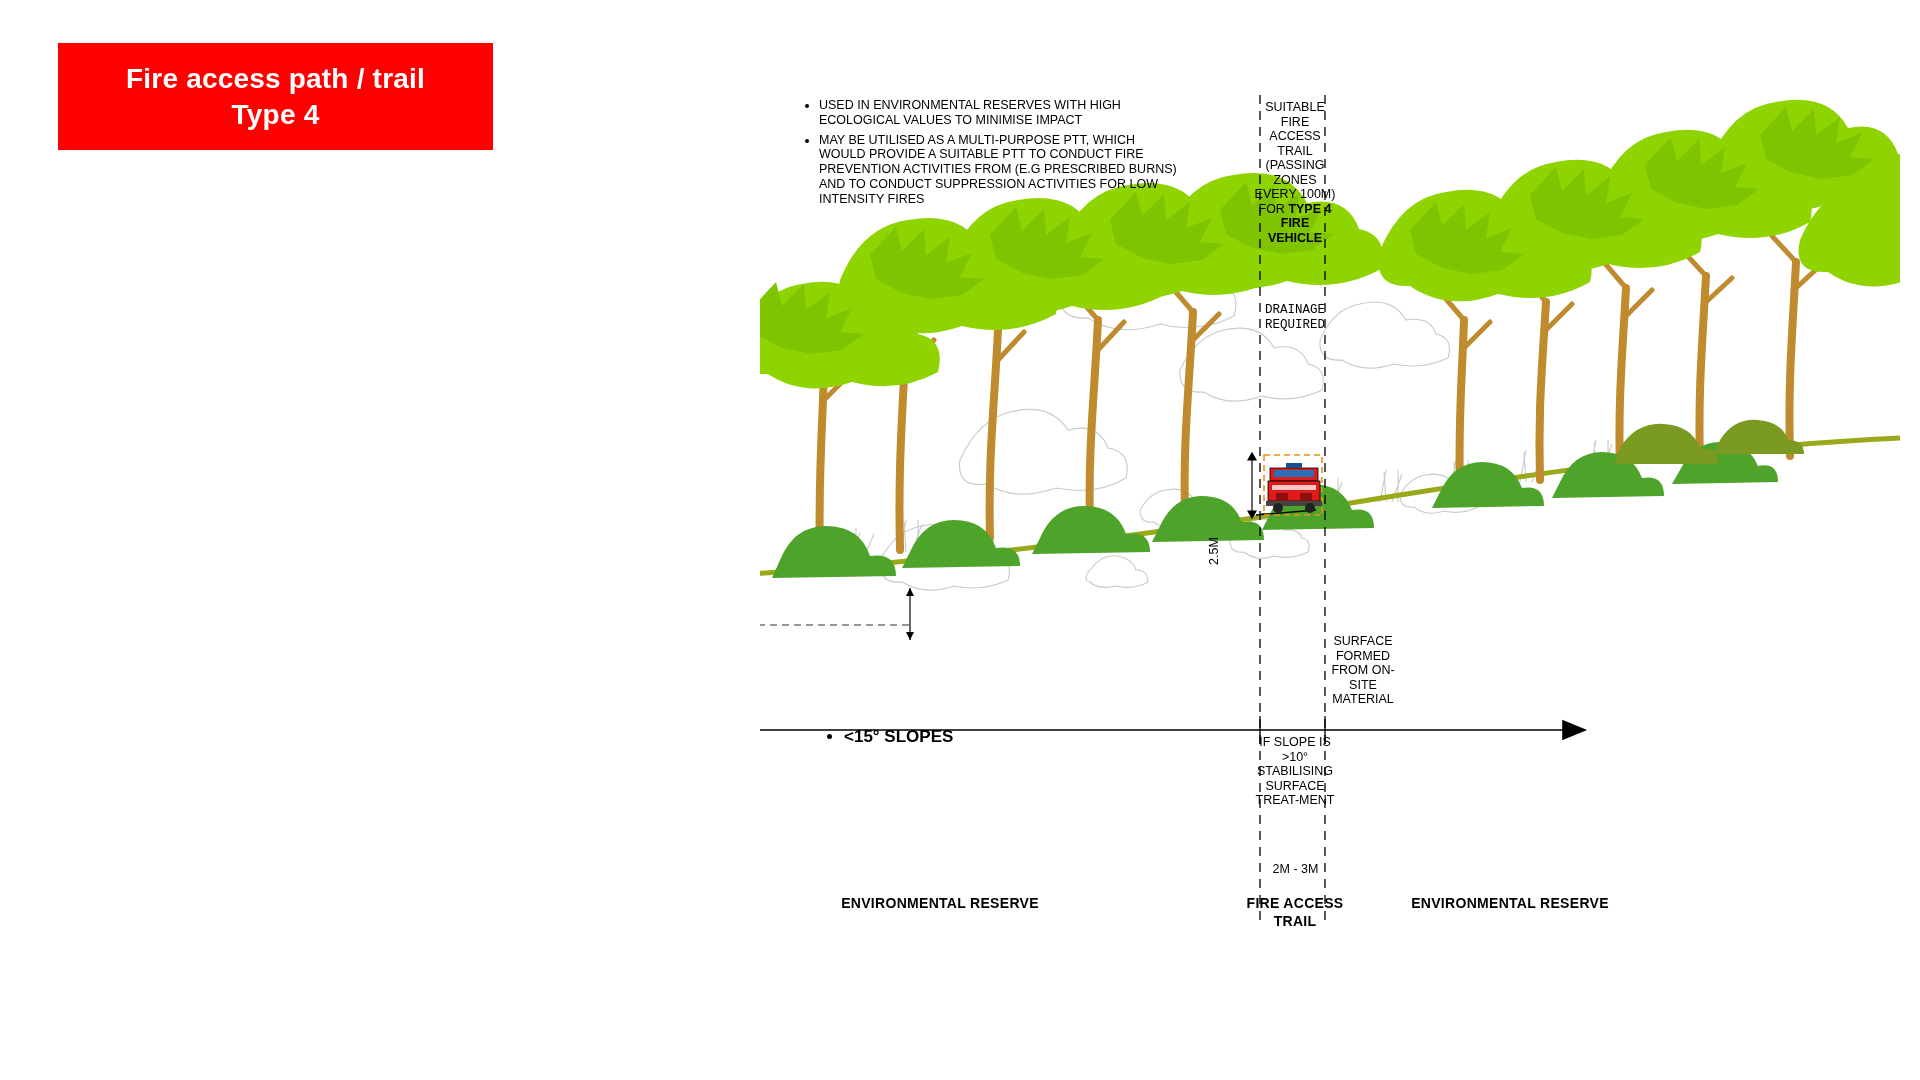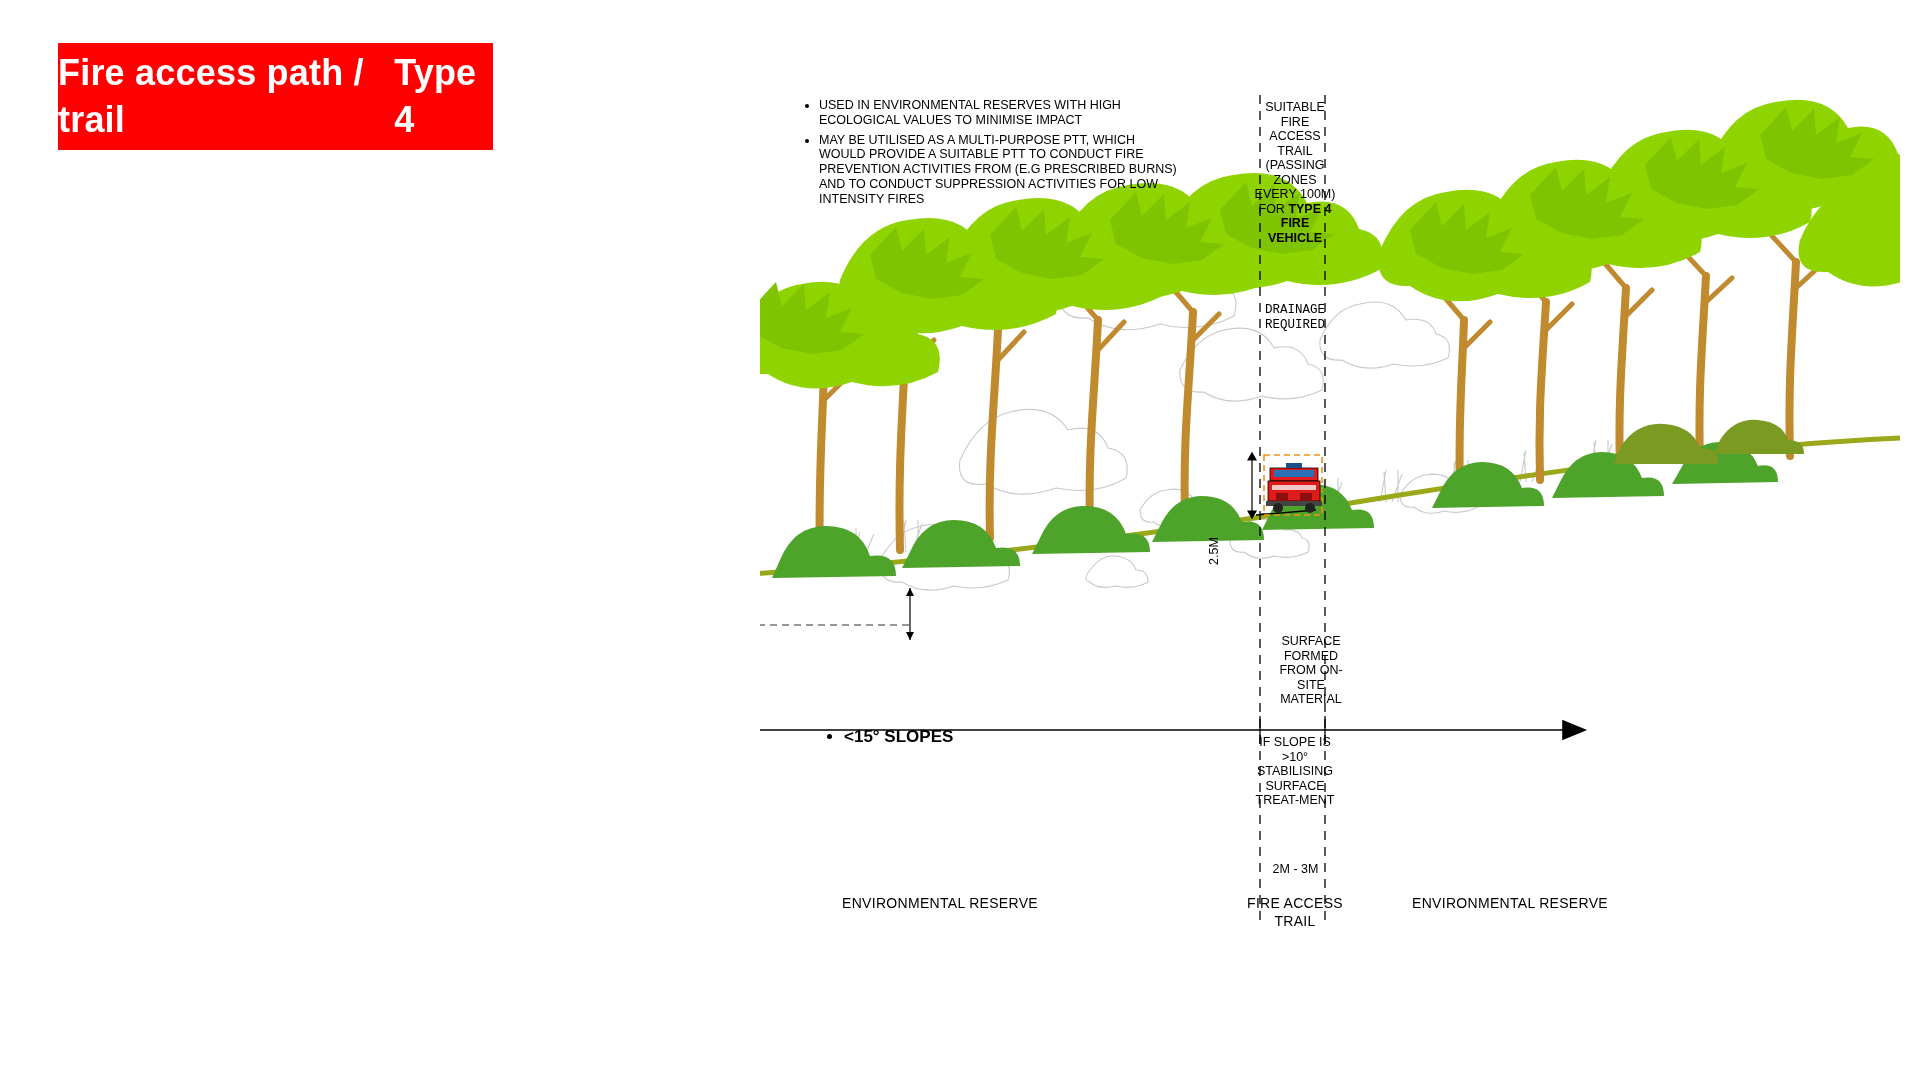--- a/index.html
+++ b/index.html
@@ -19,24 +19,24 @@
   
   .title-banner {
     position: absolute;
     left: 58px;
     top: 43px;
     width: 435px;
     height: 107px;
     background: #ff0000;
     color: #ffffff;
     display: flex;
-    flex-direction: row;
+    flex-direction: column;
     align-items: center;
     justify-content: center;
-    font-size: 36px;
+    font-size: 28px;
     font-weight: bold;
     line-height: 1.28;
     letter-spacing: 0.2px;
   }
   .title-banner .line1 { display: block; }
   .title-banner .line2 { display: block; }
 
   
   .caption {
     position: absolute;
@@ -101,30 +101,30 @@
   .col-text {
     position: absolute;
     text-align: center;
     font-size: 12.5px;
     line-height: 1.16;
     width: 82px;
   }
   #trail-spec { left: 1254px; top: 100px; }
   #trail-spec .bold { font-weight: bold; margin-top: 16px; }
   #drainage { left: 1254px; top: 303px; font-family: Liberation Mono, monospace; }
-  #surface { left: 1270px; top: 634px; }
+  #surface { left: 1322px; top: 634px; }
   #stabilising { left: 1254px; top: 735px; }
   #width-label { left: 1248px; top: 862px; width: 95px; }
 
   
   .bottom-label {
     position: absolute;
     text-align: center;
     font-size: 14px;
-    font-weight: normal;
+    font-weight: bold;
     line-height: 1.25;
     letter-spacing: 0.3px;
   }
   #env-left { left: 830px; top: 895px; width: 220px; }
   #env-right { left: 1400px; top: 895px; width: 220px; }
   #fire-trail-label { left: 1240px; top: 895px; width: 110px; }
 
   
   #height-label {
     position: absolute;

